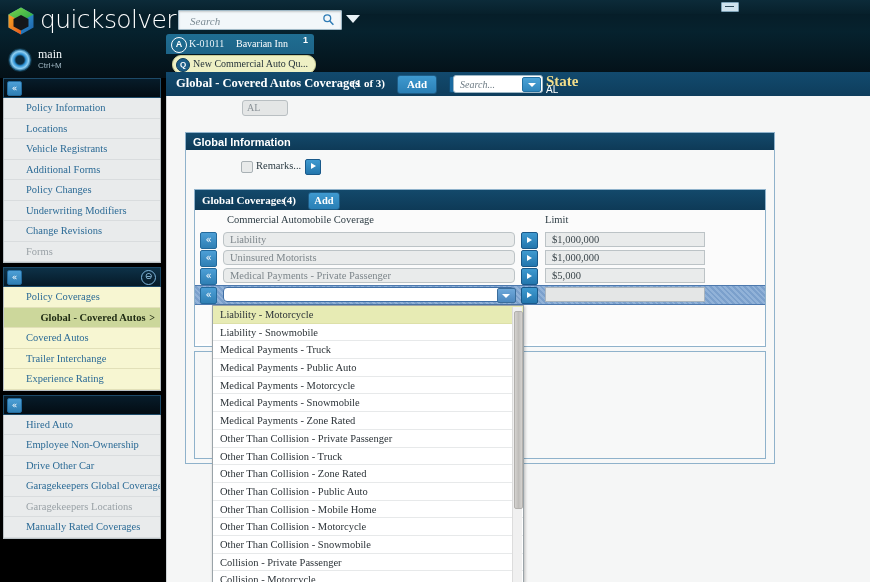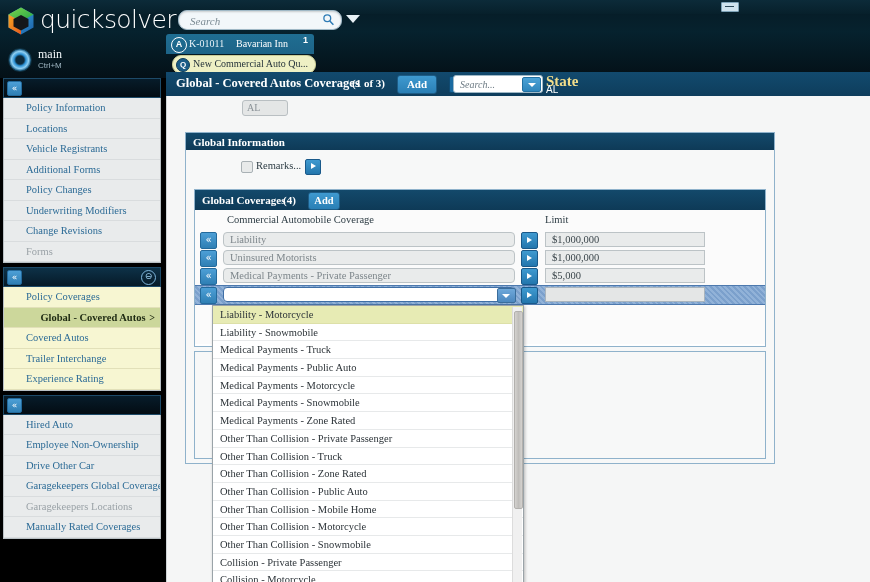--- a/index.html
+++ b/index.html
@@ -52,21 +52,21 @@
     letter-spacing: -0.6px;
     font-family: "DejaVu Sans", sans-serif;
     font-weight: 300;
   }
 
   .search-wrap {
     position: absolute; left: 178px; top: 10px;
     width: 162px; height: 18px;
     background: #f2f7fa;
     border: 1px solid #9fb8c6;
-    border-radius: 9px;
+    border-radius: 1px;
     box-shadow: inset 0 1px 2px rgba(0,0,0,.18);
   }
   .search-input {
     position: absolute; left: 9px; top: 2px;
     border: 0; outline: 0; background: transparent;
     width: 120px; height: 14px;
     font-family: "Liberation Serif", serif;
     font-size: 11px; font-style: italic; color: #5d6b73;
   }
   .search-input::placeholder { color:#7c8b94; font-style: italic; }
@@ -240,21 +240,21 @@
   .panel-gi {
     position:absolute; left:18px; top:36px;
     width:588px; height:330px;
     background:#f7f8f8;
     border:1px solid #8fb2cb;
   }
   .panel-hdr {
     height:17px;
     background: linear-gradient(180deg,#13496b 0%, #0e3a57 100%);
     color:#ffffff; font-size:11px; font-weight:bold;
-    font-family:Liberation Serif, serif;
+    font-family:Liberation Sans, sans-serif;
     padding:3px 0 0 7px;
     box-sizing:border-box;
   }
   .remarks-row { position:absolute; left:55px; top:27px; }
   .remarks-box {
     position:absolute; left:0; top:1px; width:10px; height:10px;
     background:#e8eaea; border:1px solid #a9b1b5; border-radius:2px;
   }
   .remarks-lbl {
     position:absolute; left:15px; top:0; color:#2d3c44; font-size:10.5px;

